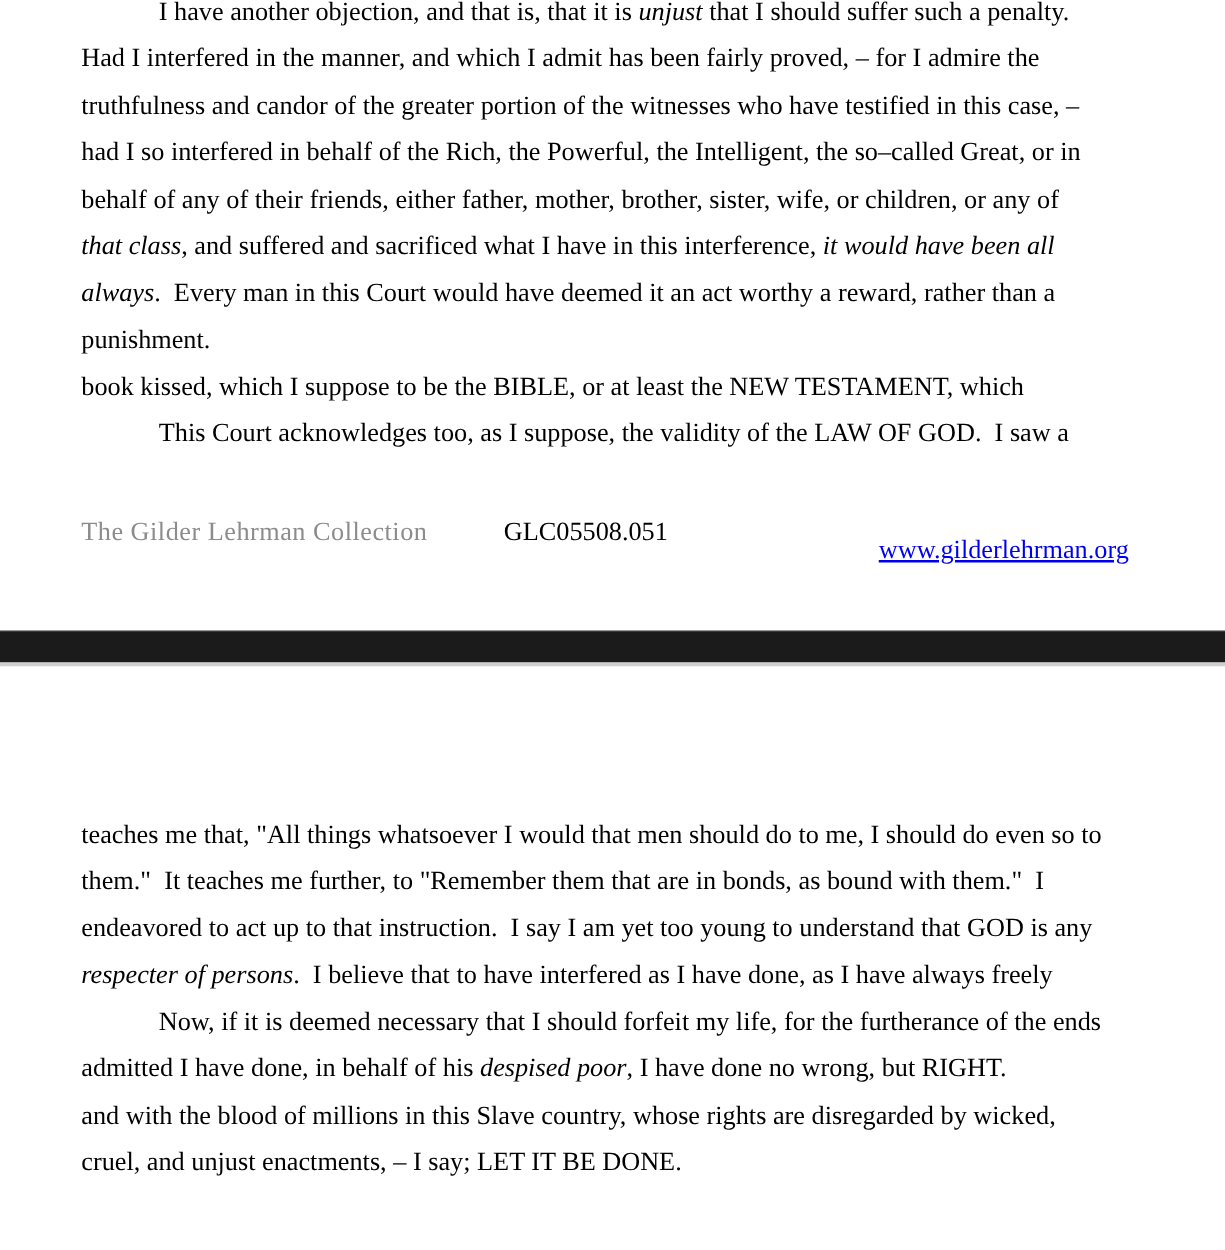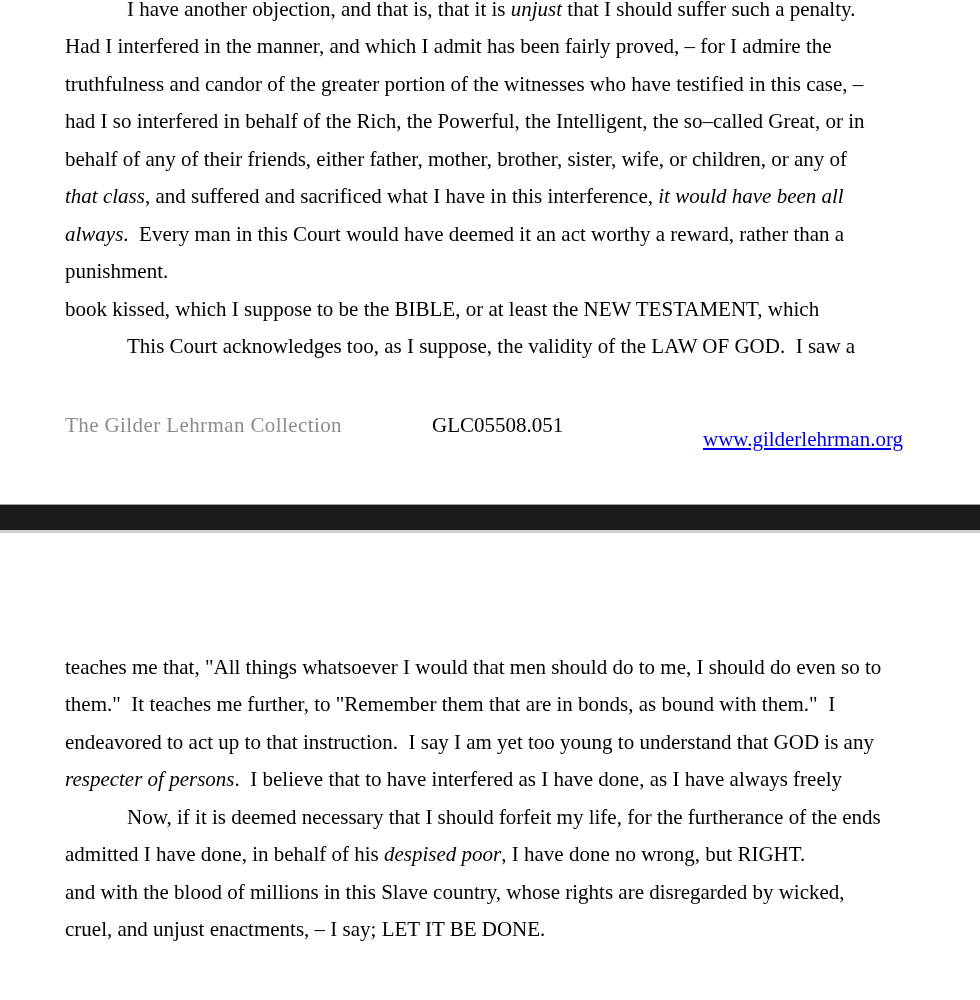--- a/index.html
+++ b/index.html
@@ -37,21 +37,21 @@
     position: absolute;
     top: 407px; left: 0;
     width: 784px; height: 37px;
     font-size: 21px; line-height: 37px;
   }
   .footer .collection {
     position: absolute; left: 65px;
     color: var(--footer-gray);
     letter-spacing: 0.4px;
   }
-  .footer .docid { position: absolute; left: 403px; color: var(--text-color); margin-left: 29px; }
+  .footer .docid { position: absolute; left: 403px; color: var(--text-color); }
   .footer .site-link {
     position: absolute; left: 703px;
     color: var(--link-blue);
     text-decoration: underline;
     cursor: pointer;
     margin-top: 14px;
   }
 
   .divider {
     position: absolute;

